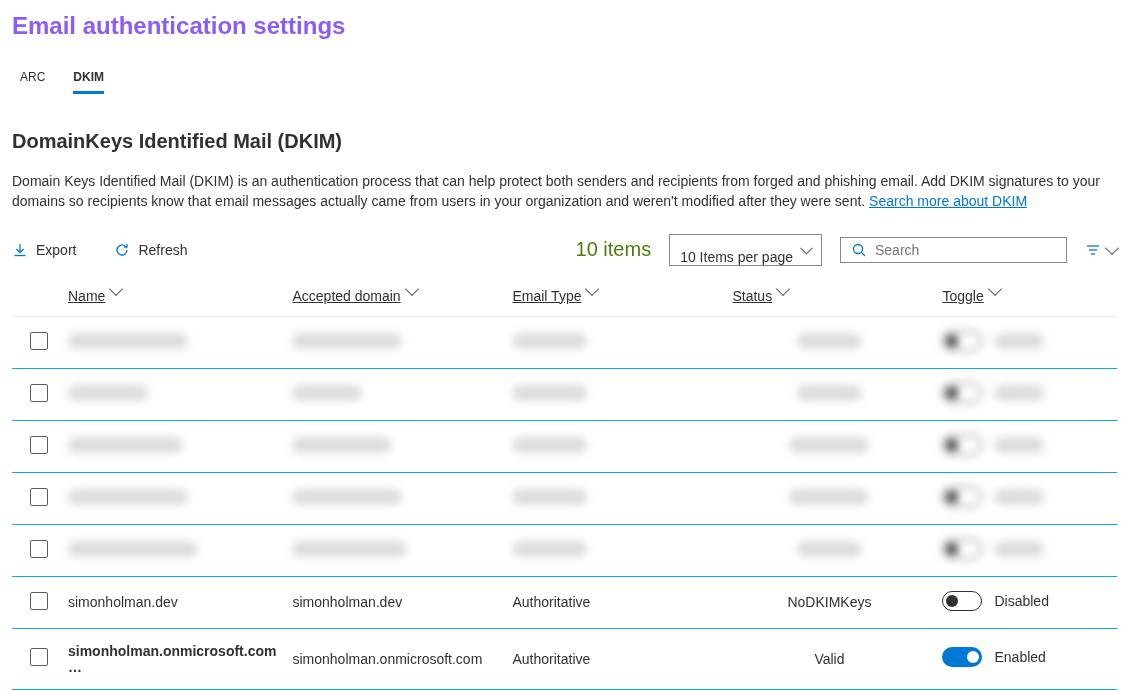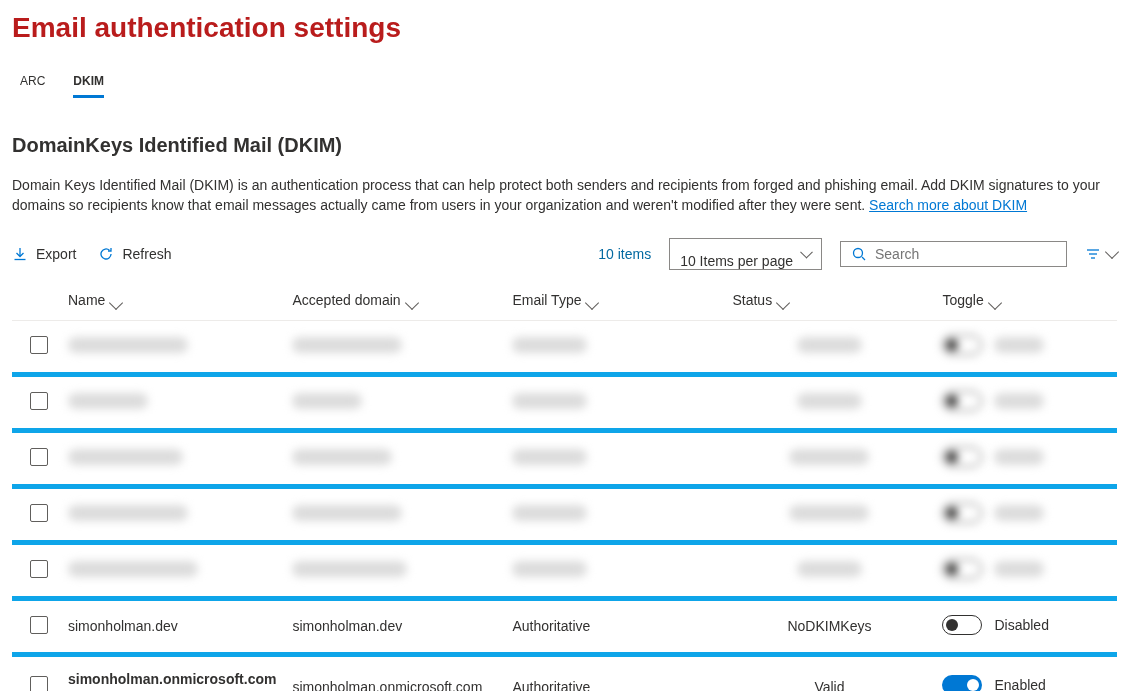--- a/index.html
+++ b/index.html
@@ -5,23 +5,23 @@
 * { box-sizing: border-box; margin: 0; padding: 0; }
 body {
   font-family: "Segoe UI", -apple-system, BlinkMacSystemFont, sans-serif;
   background: #fff;
   color: #323130;
   font-size: 14px;
   padding: 12px 12px 0 12px;
   width: 1129px;
 }
 .page-title {
-  font-size: 28px;
+  font-size: 24px;
   font-weight: 700;
-  color: #b91c1c;
+  color: #8b5cf6;
   margin-bottom: 24px;
 }
 .tabs {
   display: flex;
   gap: 28px;
   border-bottom: 0px solid transparent;
   margin-bottom: 36px;
   padding-left: 8px;
 }
 .tab {
@@ -55,32 +55,32 @@
 .description a {
   color: #0078d4;
   text-decoration: underline;
 }
 .toolbar {
   display: flex;
   align-items: center;
   gap: 18px;
   margin-bottom: 12px;
 }
-.toolbar-left { display: flex; align-items: flex-end; gap: 22px; }
+.toolbar-left { display: flex; align-items: flex-end; gap: 38px; }
 .toolbar-action {
   display: inline-flex;
   align-items: center;
   gap: 8px;
   cursor: pointer;
   color: #323130;
   font-size: 14px;
 }
 .toolbar-action svg { width: 16px; height: 16px; }
 .spacer { flex: 1; }
-.item-count { color: #0369a1; font-size: 14px; }
+.item-count { color: #4d7c0f; font-size: 20px; }
 .dropdown {
   border: 1px solid #8a8886;
   height: 32px;
   padding: 0 28px 0 10px;
   display: inline-flex;
   align-items: flex-end;
   position: relative;
   cursor: pointer;
   min-width: 148px;
   background: #fff;
@@ -124,23 +124,23 @@
 .table { width: 100%; border-collapse: collapse; }
 .thead-row th {
   text-align: left;
   font-weight: 400;
   color: #323130;
   font-size: 14px;
   padding: 10px 8px 12px 8px;
   border-bottom: 1px solid #edebe9;
   white-space: nowrap;
 }
-.th-inner { display: inline-flex; align-items: flex-end; gap: 6px; cursor: pointer; }
+.th-inner { display: inline-flex; align-items: flex-start; gap: 6px; cursor: pointer; text-decoration: underline; }
 .chev { width: 10px; height: 10px; border-right: 1px solid #605e5c; border-bottom: 1px solid #605e5c; transform: rotate(45deg); margin-top: -4px; }
-tbody tr { border-bottom: 5px solid #0ea5e9; }
+tbody tr { border-bottom: 1px solid #0ea5e9; }
 tbody td { padding: 14px 8px; vertical-align: middle; }
 .checkbox {
   width: 18px; height: 18px;
   border: 1px solid #605e5c;
   border-radius: 2px;
   display: inline-block;
   cursor: pointer;
 }
 .col-check { width: 48px; padding-left: 18px !important; }
 .col-name { width: 220px; }

